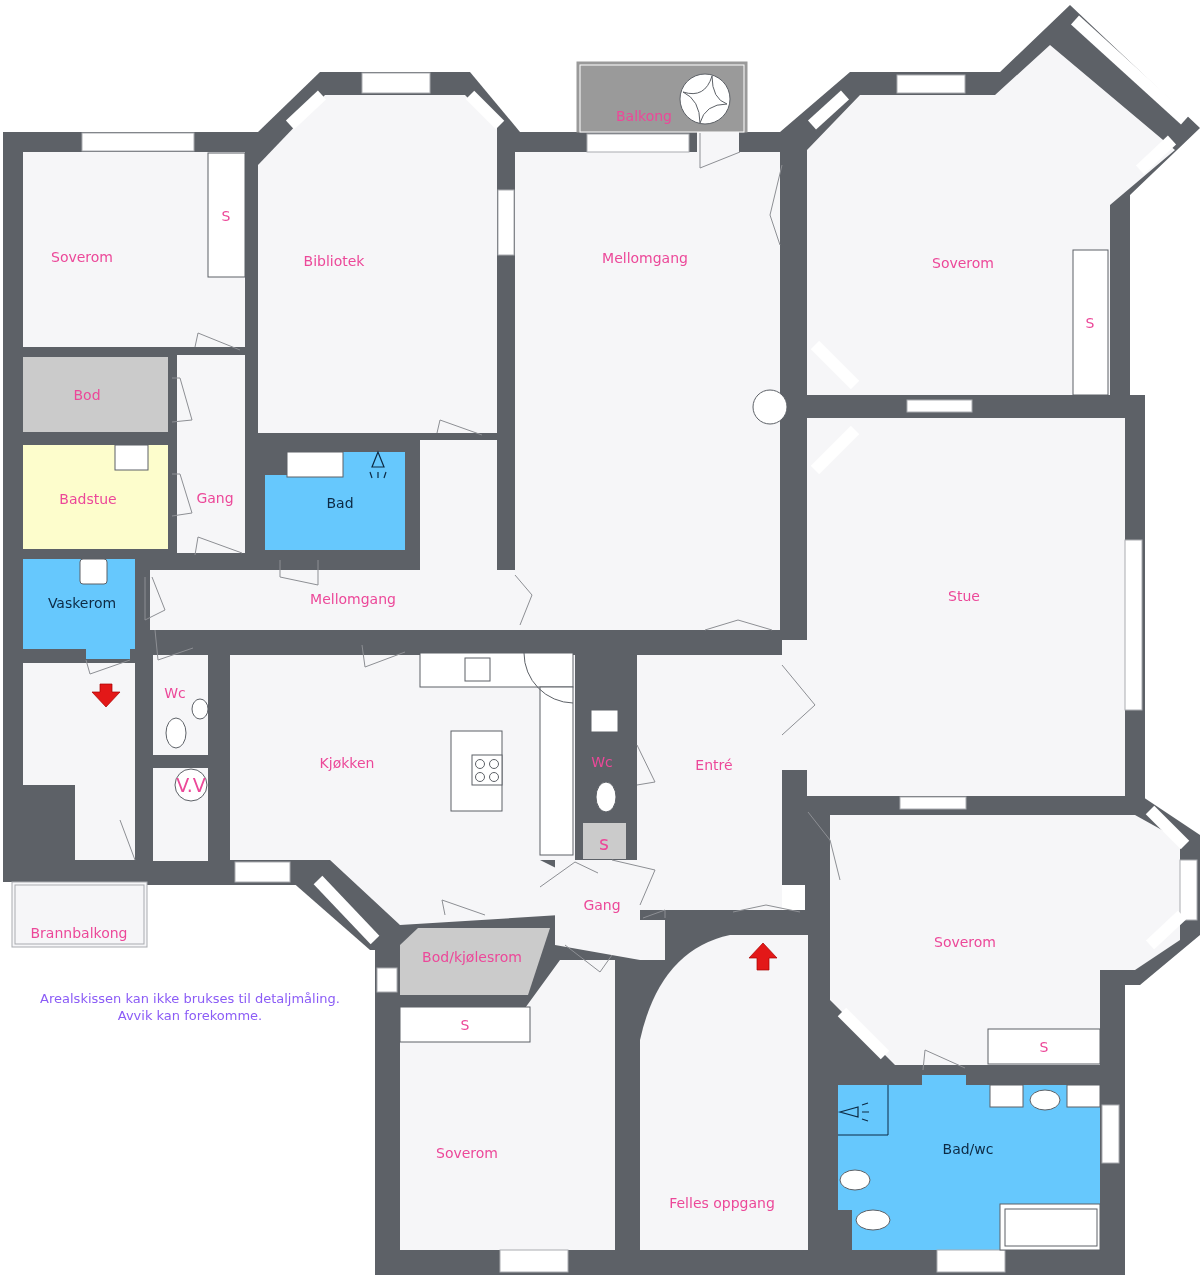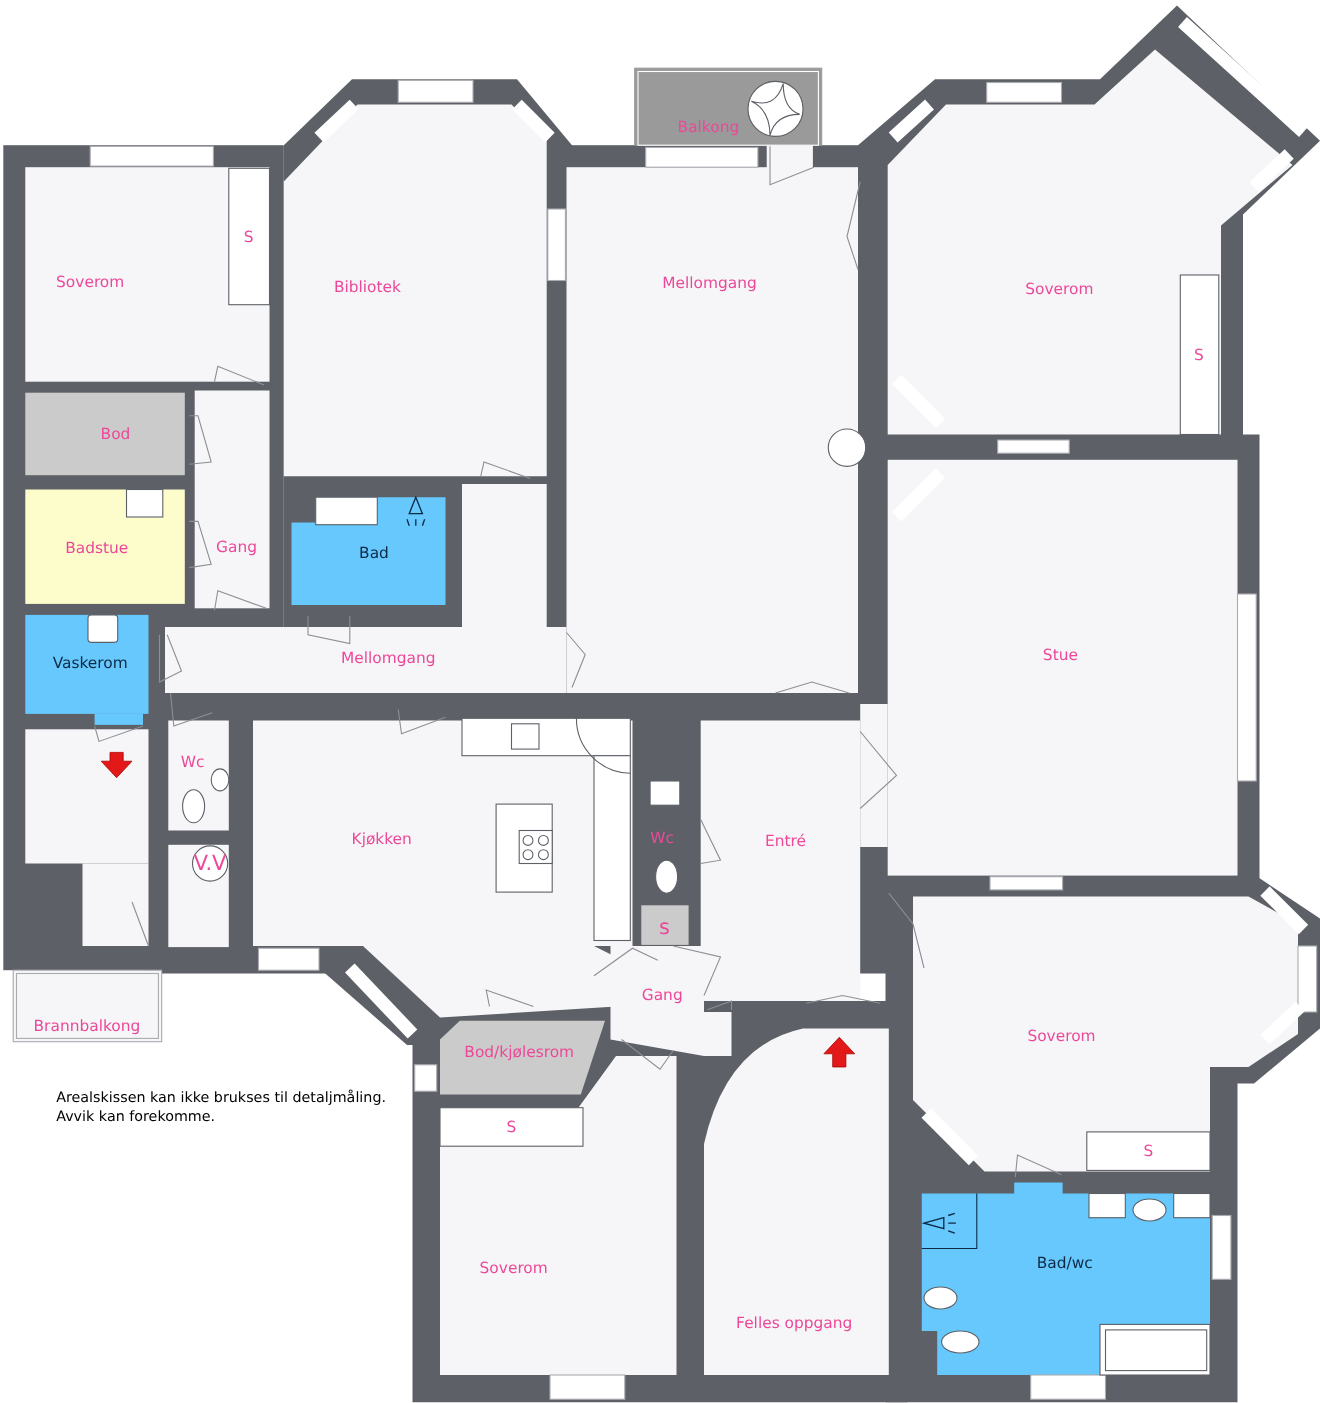--- a/index.html
+++ b/index.html
@@ -6,21 +6,21 @@
   body { width:1200px; height:1275px; position:relative; overflow:hidden; font-family:"DejaVu Sans", sans-serif; }
   svg { position:absolute; left:0; top:0; }
   .wall { fill:#5d6167; }
   .floor { fill:#f6f6f8; }
   .win { fill:#ffffff; stroke:#a9abb0; stroke-width:1; }
   .door { fill:none; stroke:#8d8f94; stroke-width:1; }
   .fixture { fill:#ffffff; stroke:#5d6167; stroke-width:1; }
   .lbl { position:absolute; transform:translate(-50%,-50%); font-size:14px; color:#ec4899; white-space:nowrap; font-family:"DejaVu Sans", sans-serif; }
   .lbl.small { font-size:19px; }
   .lbl.dark { color:#0d2a44;text-align:center; }
-  .note { position:absolute; left:201px; top:990px; transform:translateX(-50%); text-align:left; font-size:13px; line-height:17px; color:#000000; white-space:nowrap; }
+  .note { position:absolute; left:190px; top:990px; transform:translateX(-50%); text-align:center; font-size:13px; line-height:17px; color:#8b5cf6; white-space:nowrap; }
 </style>
 </head>
 <body>
 
 <svg width="1200" height="1275" viewBox="0 0 1200 1275">
 
   <g>
 
     <rect class="wall" x="3" y="132" width="255" height="750"></rect>
 
@@ -180,21 +180,21 @@
     <polygon points="100,684 112,684 112,692 120,692 106,707 92,692 100,692" fill="#e31818" stroke="#a80000" stroke-width="0.7"></polygon>
     <polygon points="757,970 769,970 769,958 777,958 763,943 749,958 757,958" fill="#e31818" stroke="#a80000" stroke-width="0.7"></polygon>
   </g>
 </svg>
 
 <div class="lbl" style="left:82px;top:257px">Soverom</div>
 <div class="lbl" style="left:334px;top:261px">Bibliotek</div>
 <div class="lbl" style="left:644px;top:116px">Balkong</div>
 <div class="lbl" style="left:645px;top:258px">Mellomgang</div>
 <div class="lbl" style="left:963px;top:263px">Soverom</div>
-<div class="lbl" style="left:105px;top:395px">Bod</div>
+<div class="lbl" style="left:87px;top:395px">Bod</div>
 <div class="lbl" style="left:88px;top:499px">Badstue</div>
 <div class="lbl" style="left:215px;top:498px">Gang</div>
 <div class="lbl dark" style="left:340px;top:503px">Bad</div>
 <div class="lbl dark" style="left:82px;top:603px">Vaskerom</div>
 <div class="lbl" style="left:353px;top:599px">Mellomgang</div>
 <div class="lbl" style="left:964px;top:596px">Stue</div>
 <div class="lbl" style="left:175px;top:693px">Wc</div>
 <div class="lbl small" style="left:191px;top:785px">V.V</div>
 <div class="lbl" style="left:347px;top:763px">Kjøkken</div>
 <div class="lbl" style="left:602px;top:762px">Wc</div>

